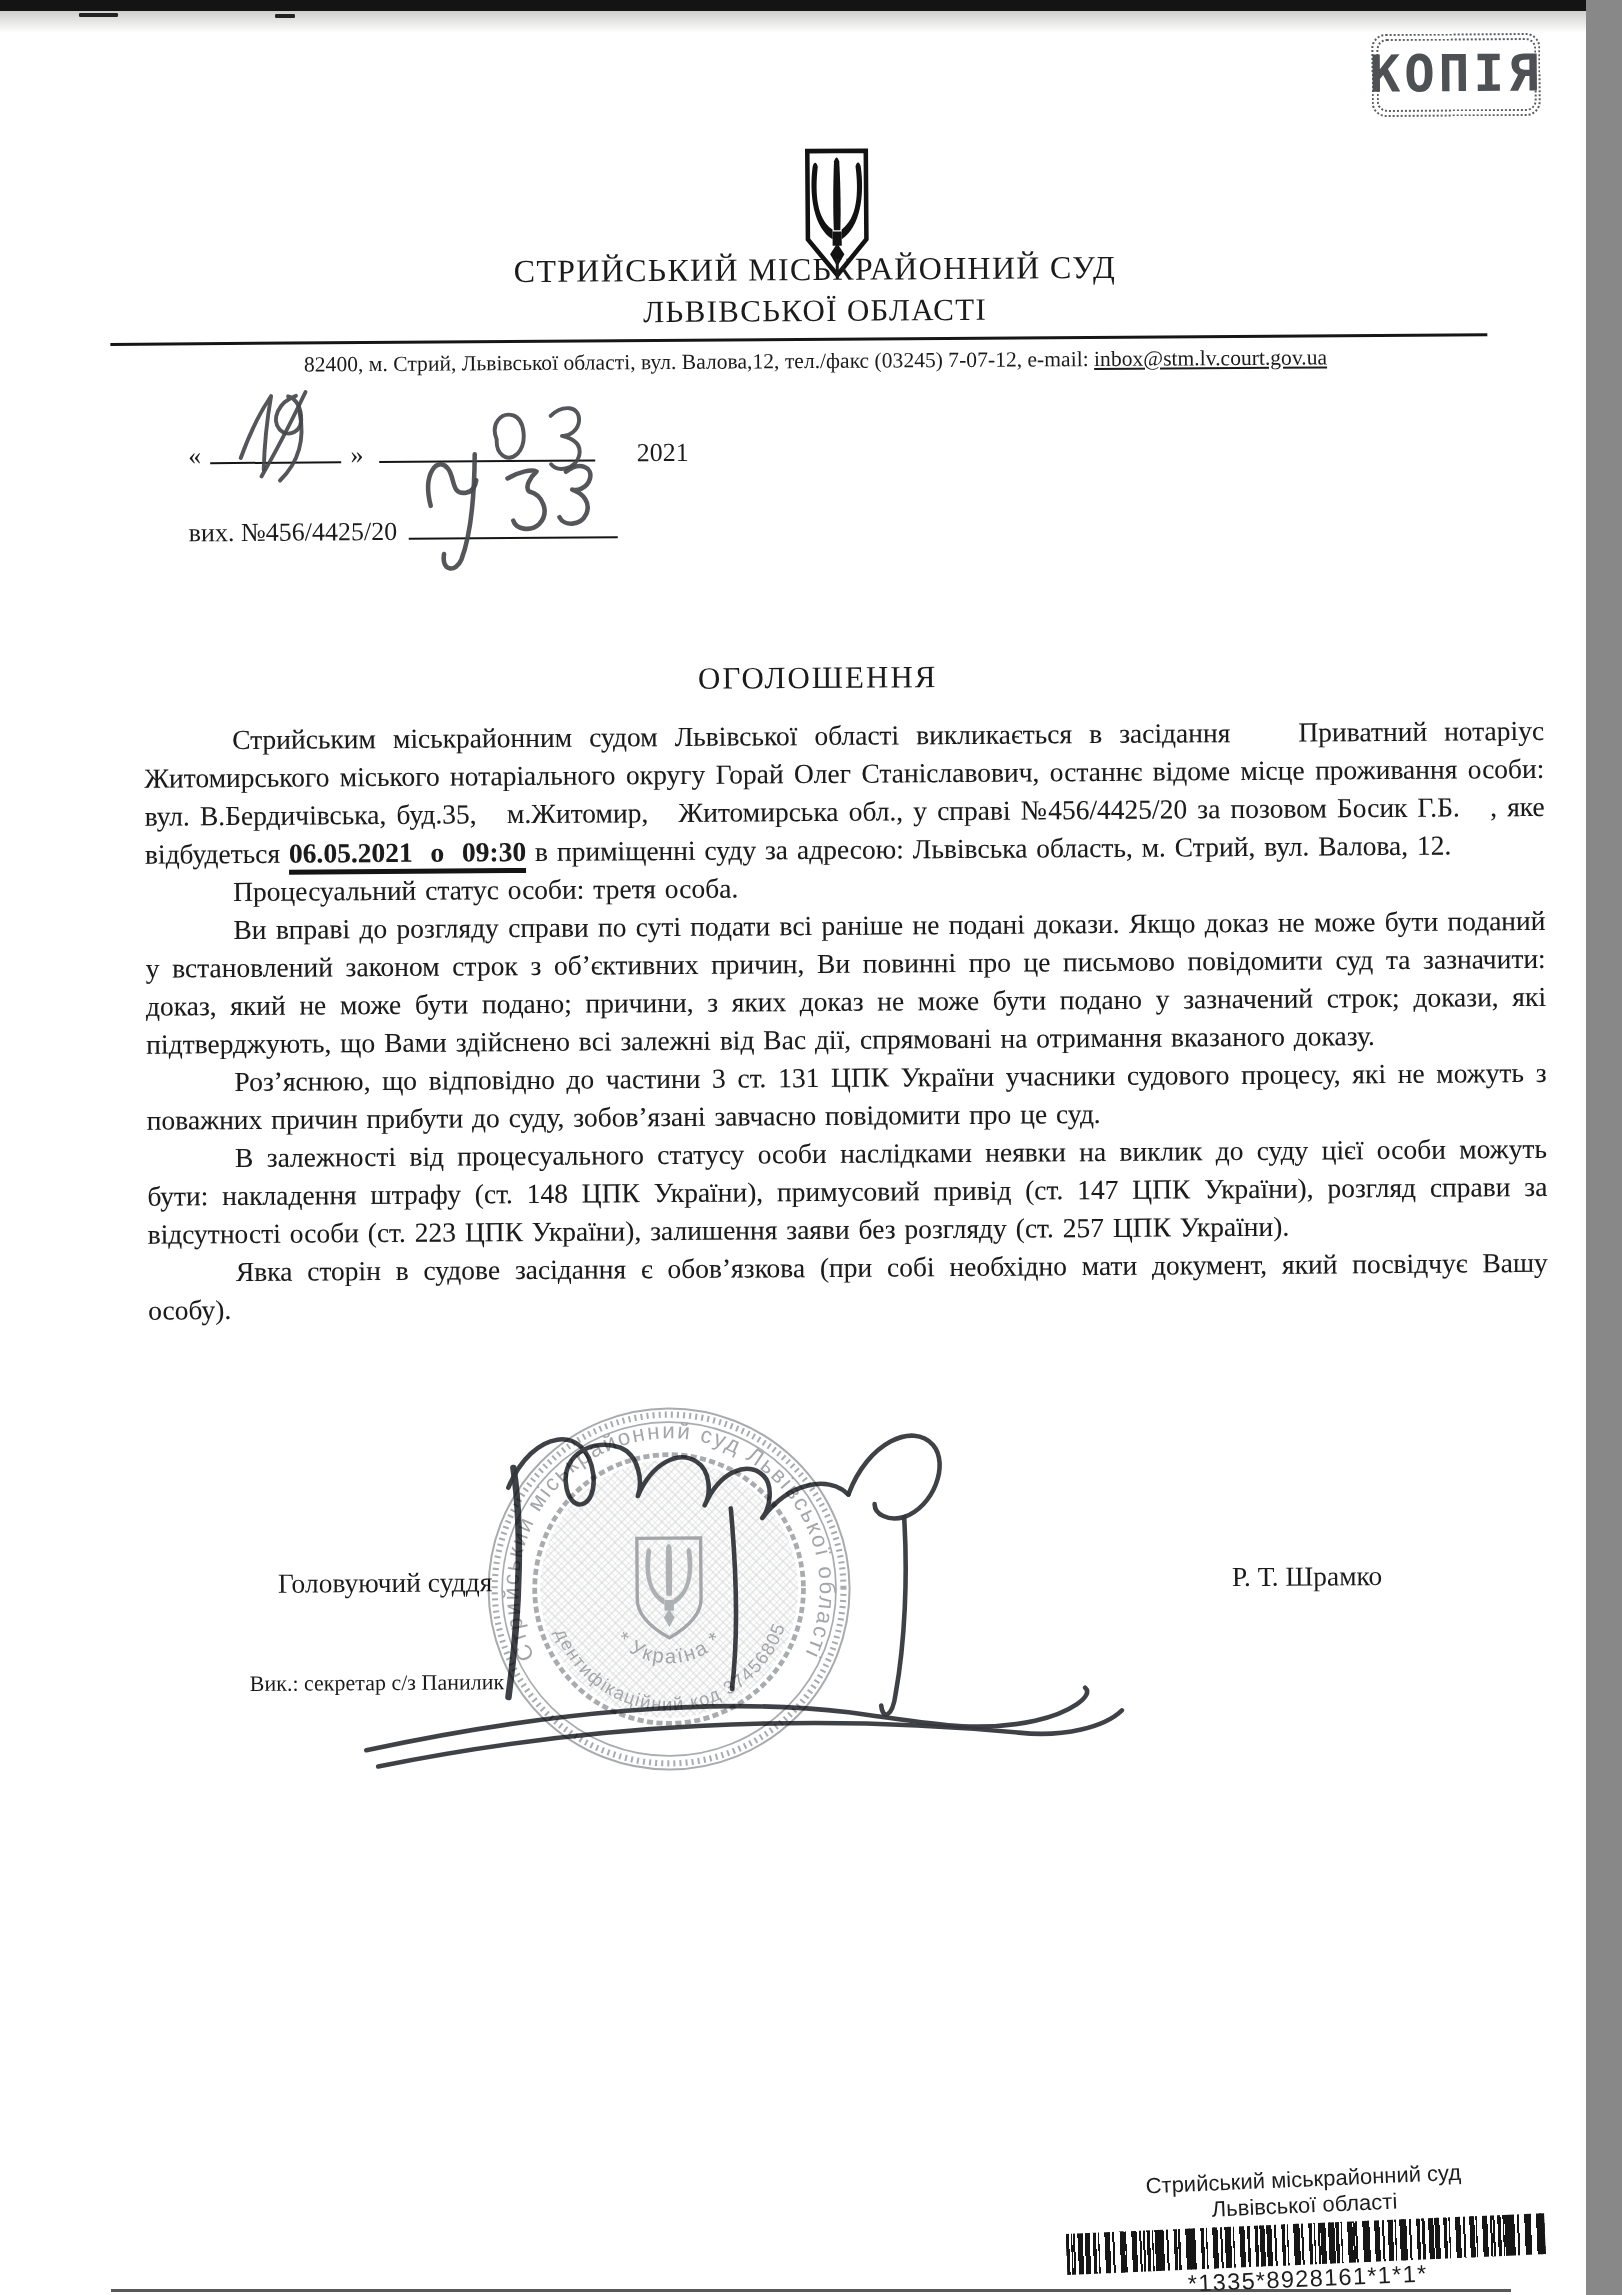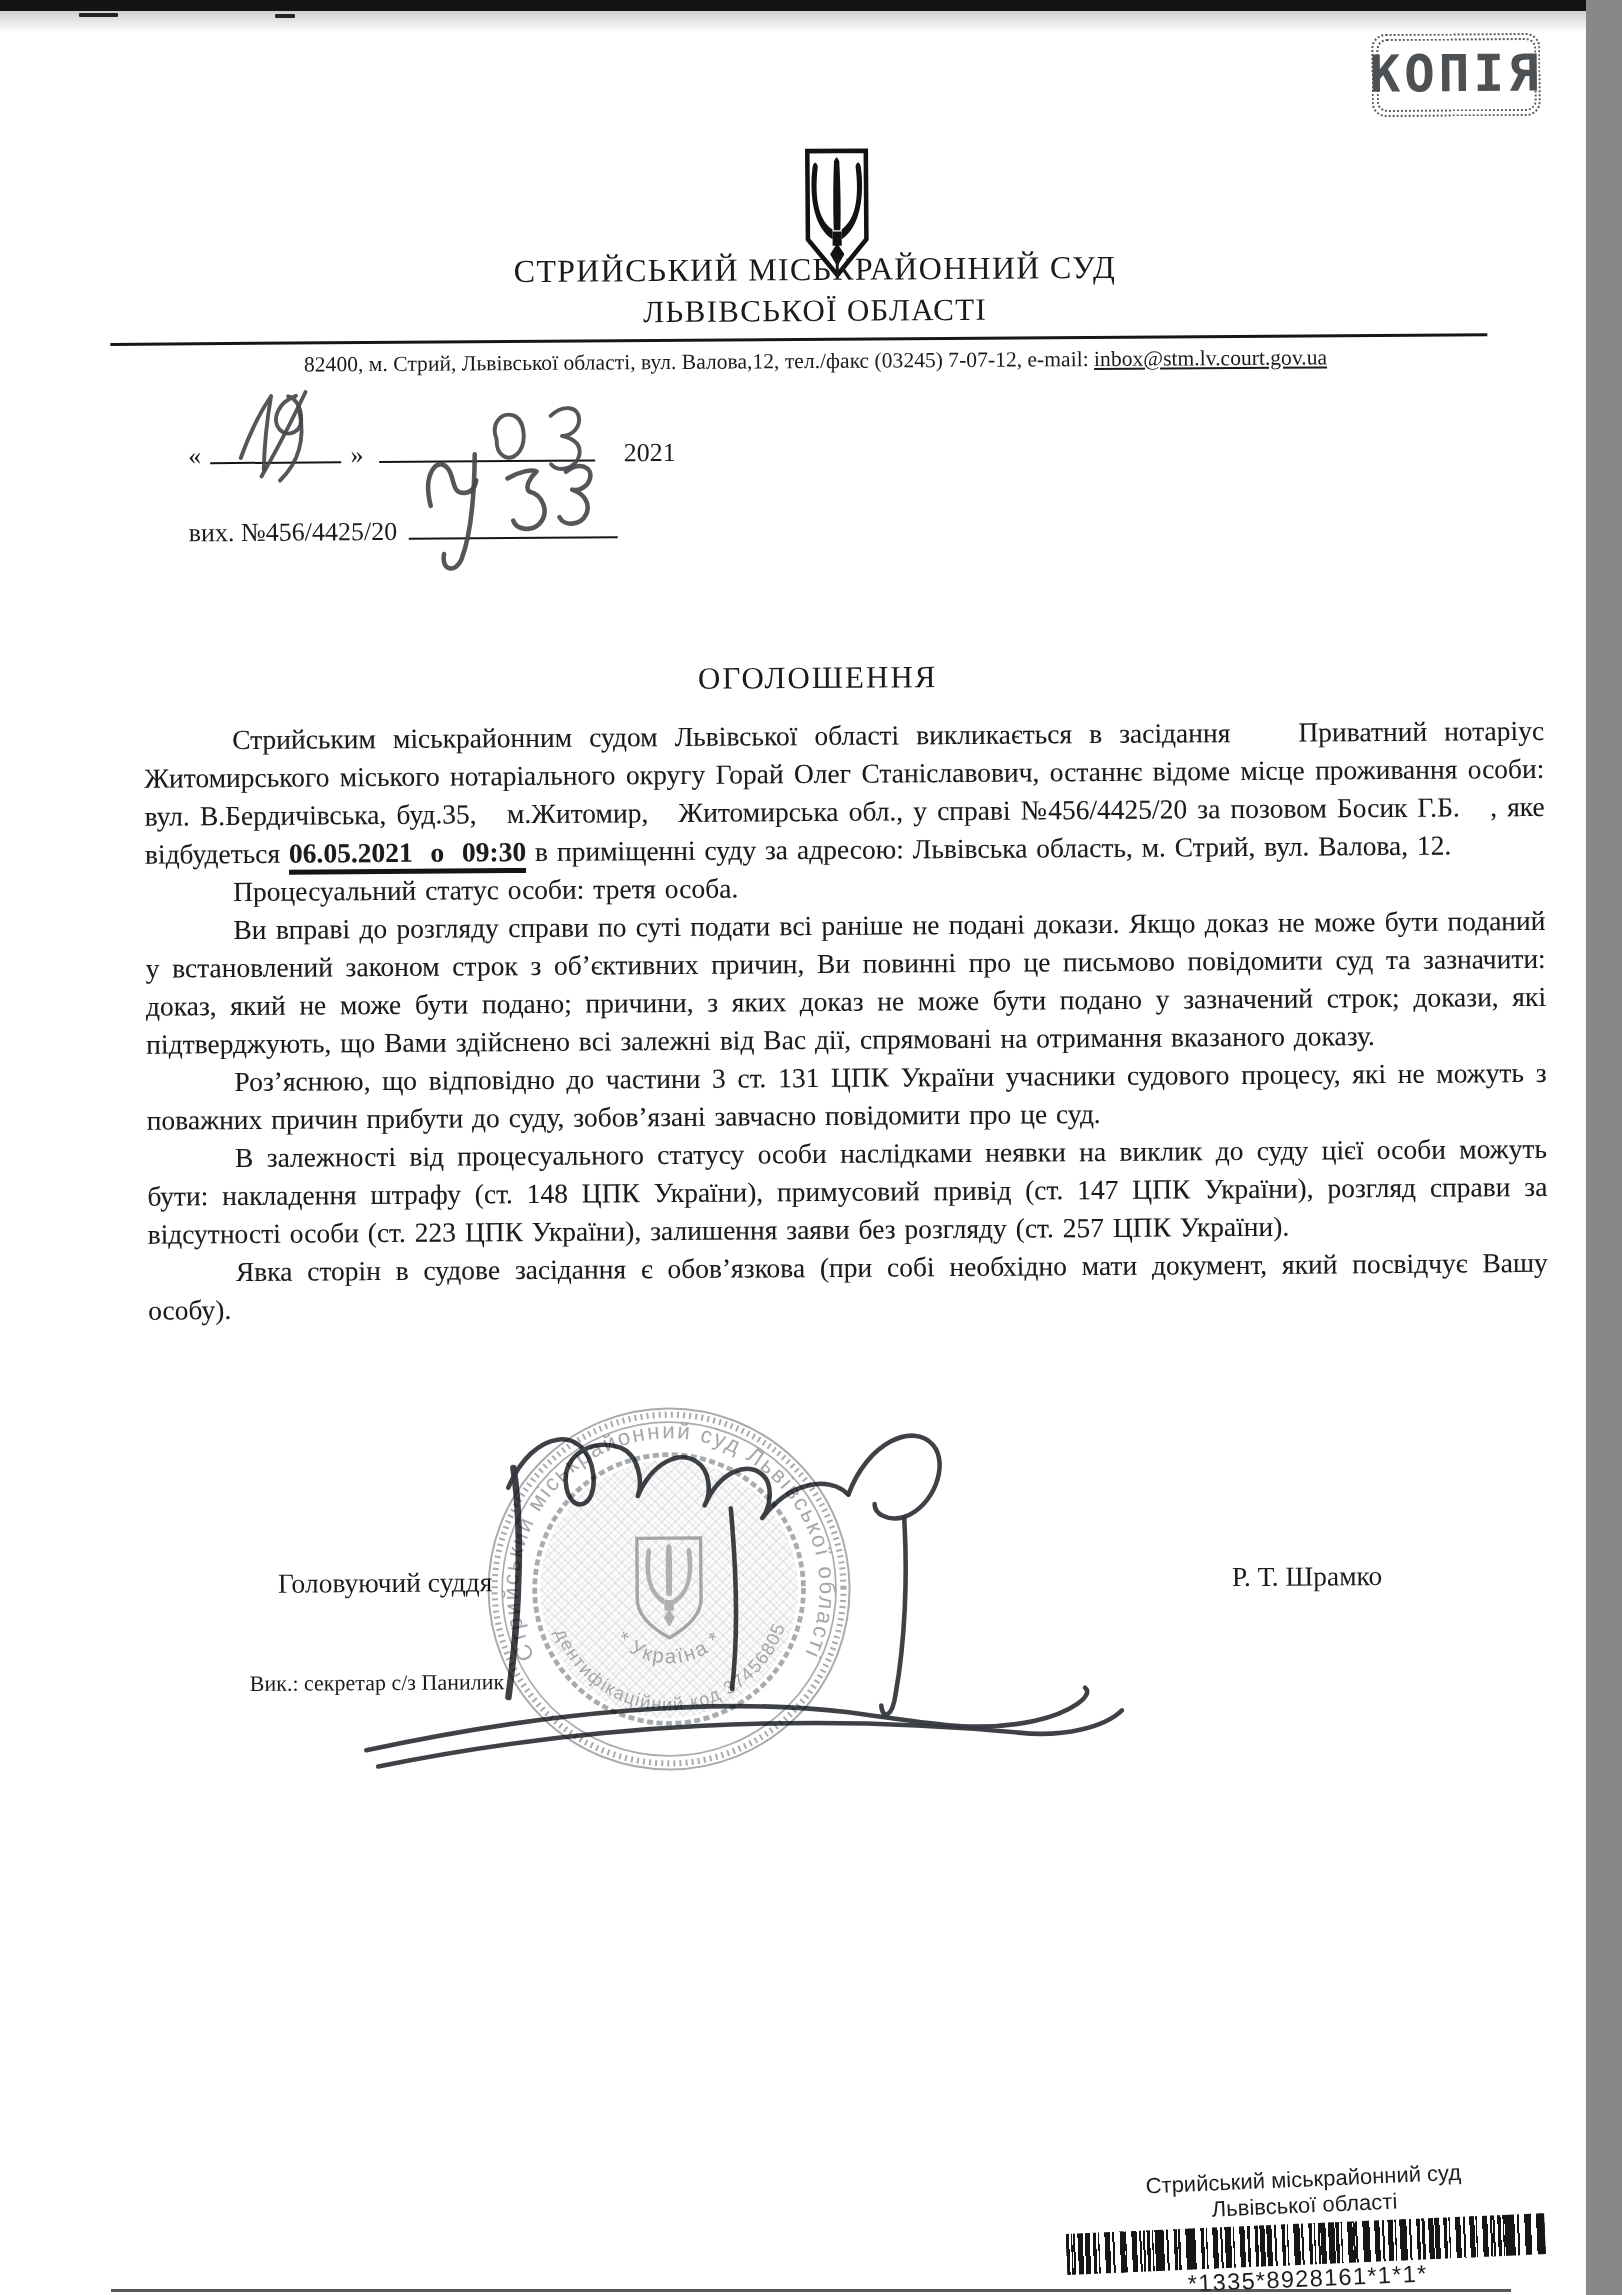--- a/index.html
+++ b/index.html
@@ -25,21 +25,21 @@
   .court1{position:absolute;top:251px;left:0;width:1642px;text-align:center;font-size:32px;letter-spacing:1.3px;}
   .court2{position:absolute;top:293px;left:0;width:1642px;text-align:center;font-size:31px;letter-spacing:1.3px;}
   .hrule{position:absolute;top:338px;left:116px;width:1377px;height:3.3px;background:#161616;}
   .address{position:absolute;top:349px;left:0;width:1642px;text-align:center;font-size:21.6px;}
   .address .email{text-decoration:underline;}
 
   .date-row{position:absolute;top:437px;left:193px;font-size:26px;}
   .blank{display:inline-block;border-bottom:2.6px solid #151515;position:relative;vertical-align:baseline;}
   .blank-day{width:131px;margin:0 9.2px;}
   .blank-month{width:216px;margin:0 6.5px 0 15.7px;}
-  .date-row .year{margin-left:22px;}
+  .date-row .year{margin-left:35px;}
   .ref-row{position:absolute;top:514px;left:193px;font-size:26px;}
   .blank-ref{width:209px;margin-left:11.8px;}
   .hw{position:absolute;pointer-events:none;}
   .hw path{fill:none;stroke:#45484c;stroke-width:6;stroke-linecap:round;stroke-linejoin:round;opacity:.92;}
   .hw-day{left:-10.5px;top:-84px;width:144px;height:111px;transform:rotate(-3deg);}
   .hw-month{left:19.6px;top:-63px;width:281px;height:92px;transform:rotate(-4deg);}
   .hw-ref{left:-3.9px;top:-98px;width:216px;height:137px;transform:rotate(-3deg);}
   .hw-ref path{stroke-width:7;}
 
   .doc-title{position:absolute;top:660px;left:0;width:1642px;text-align:center;

